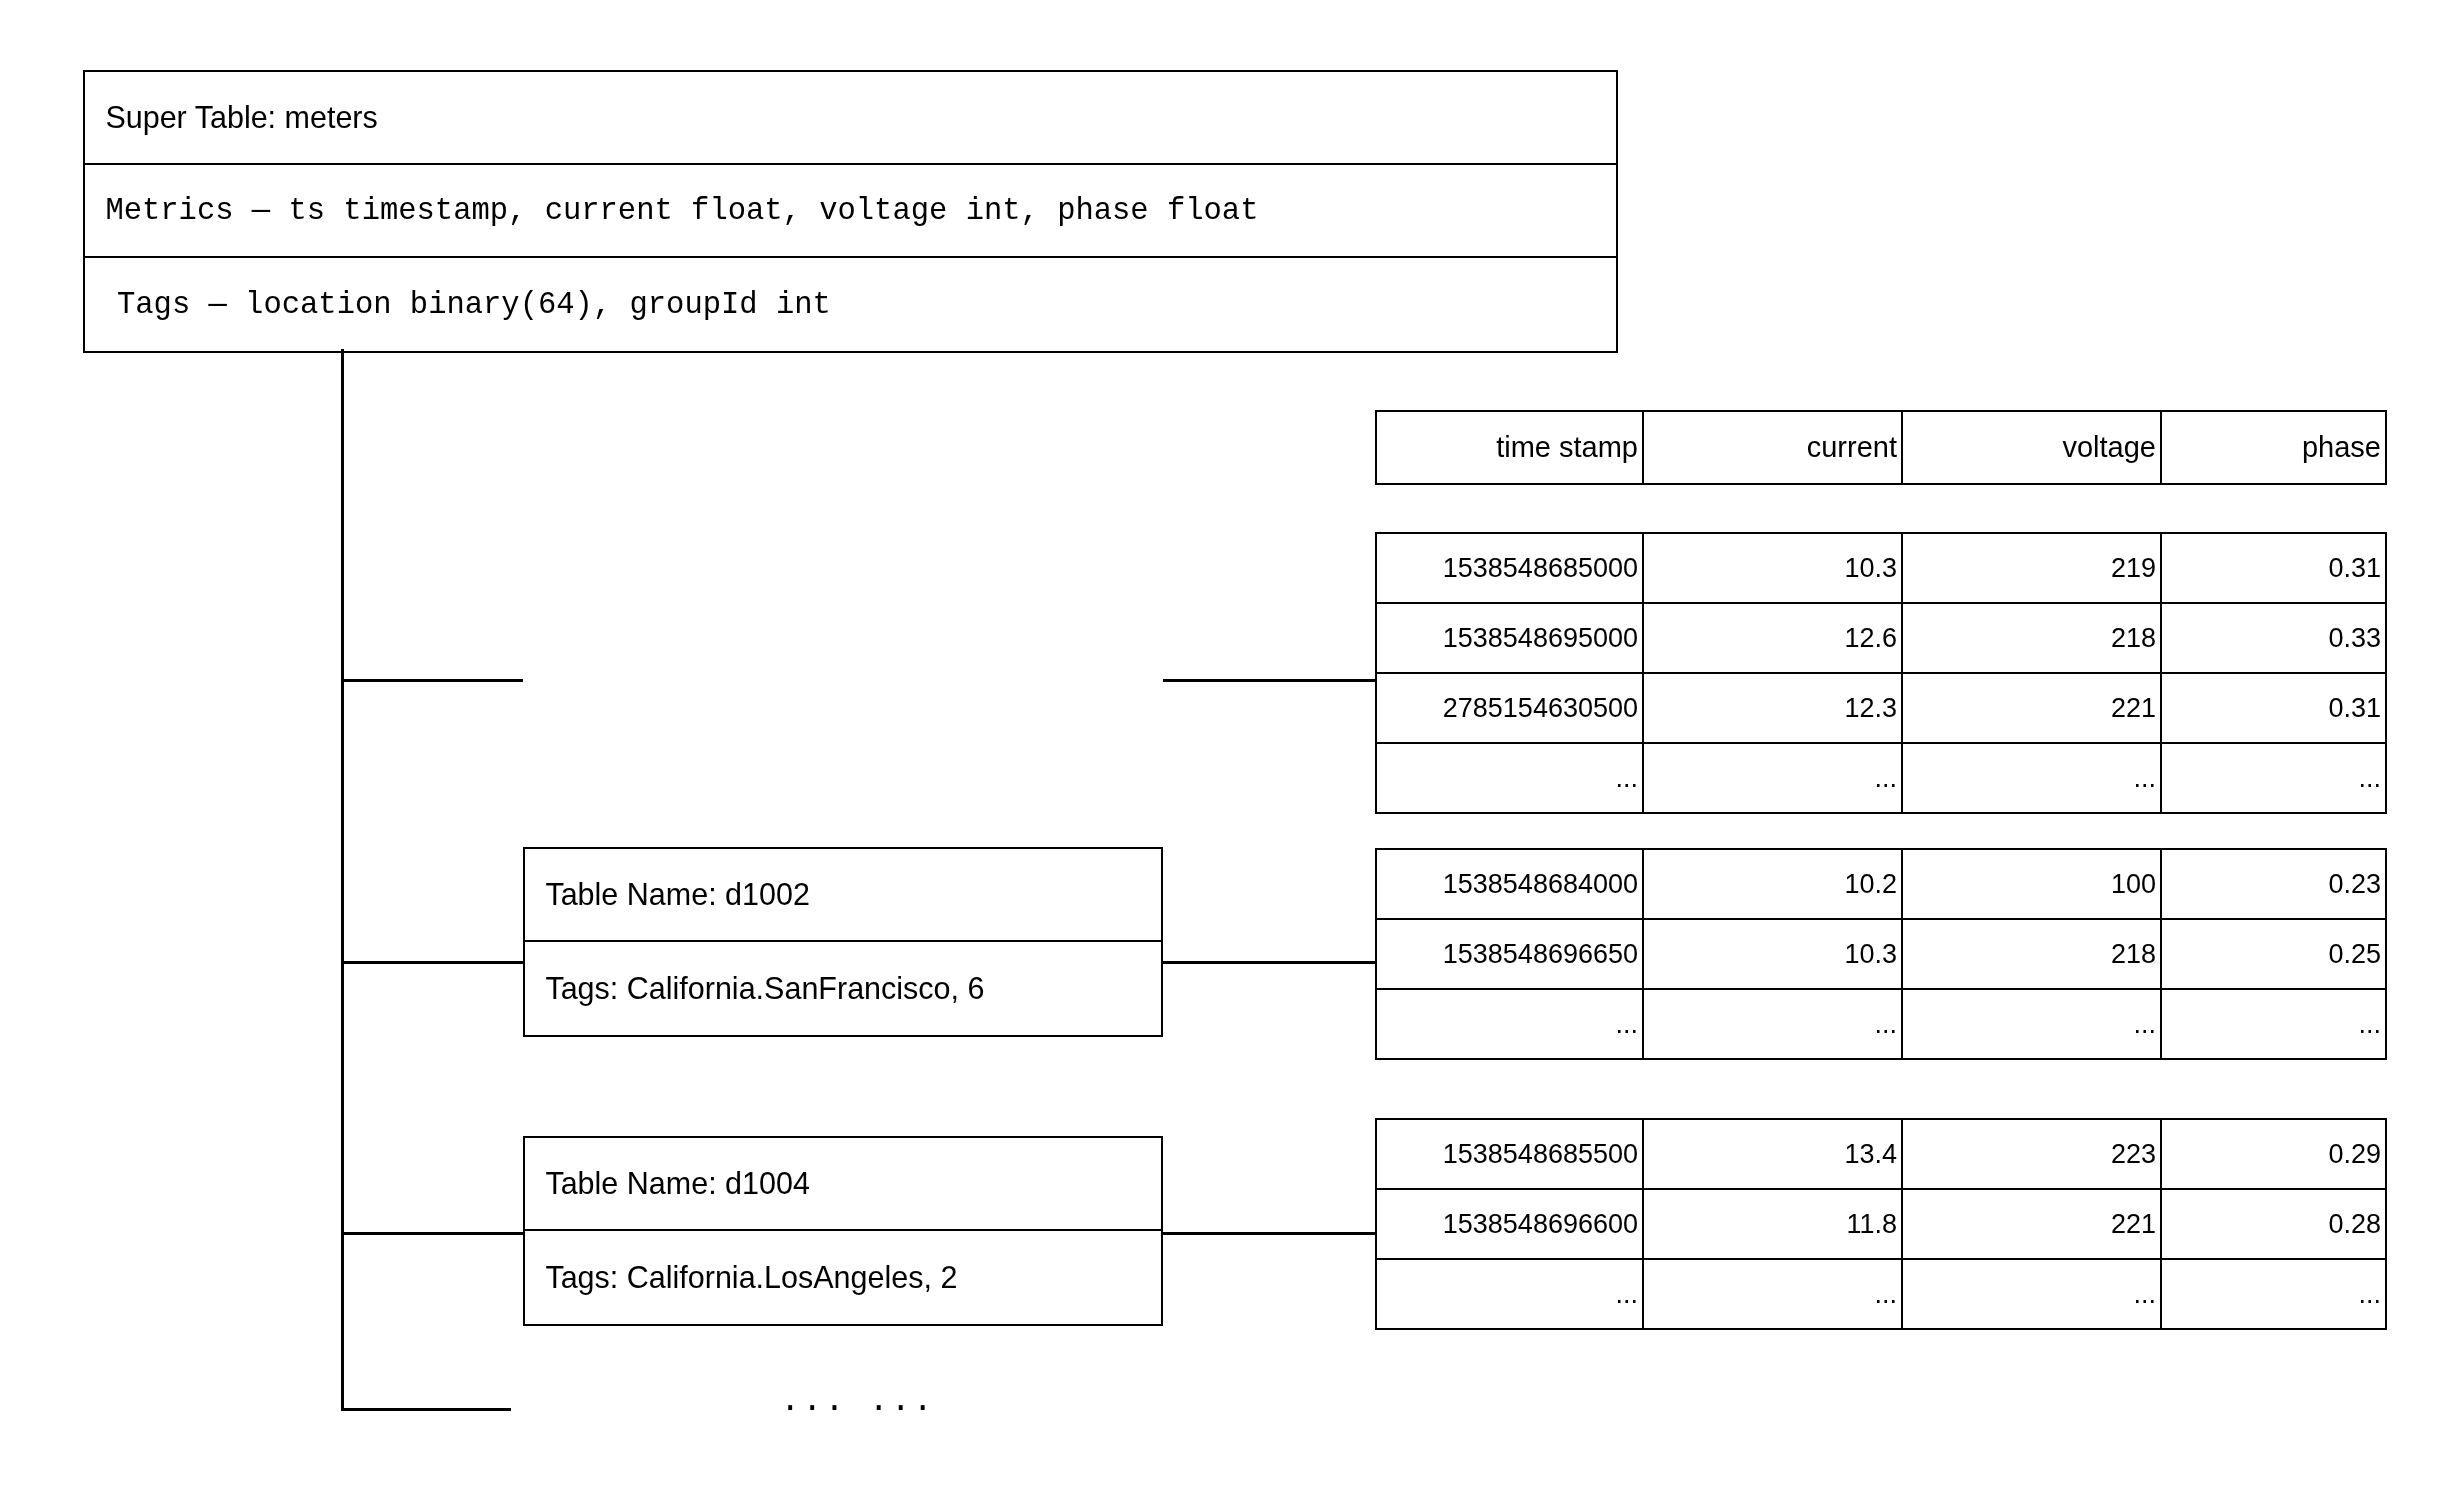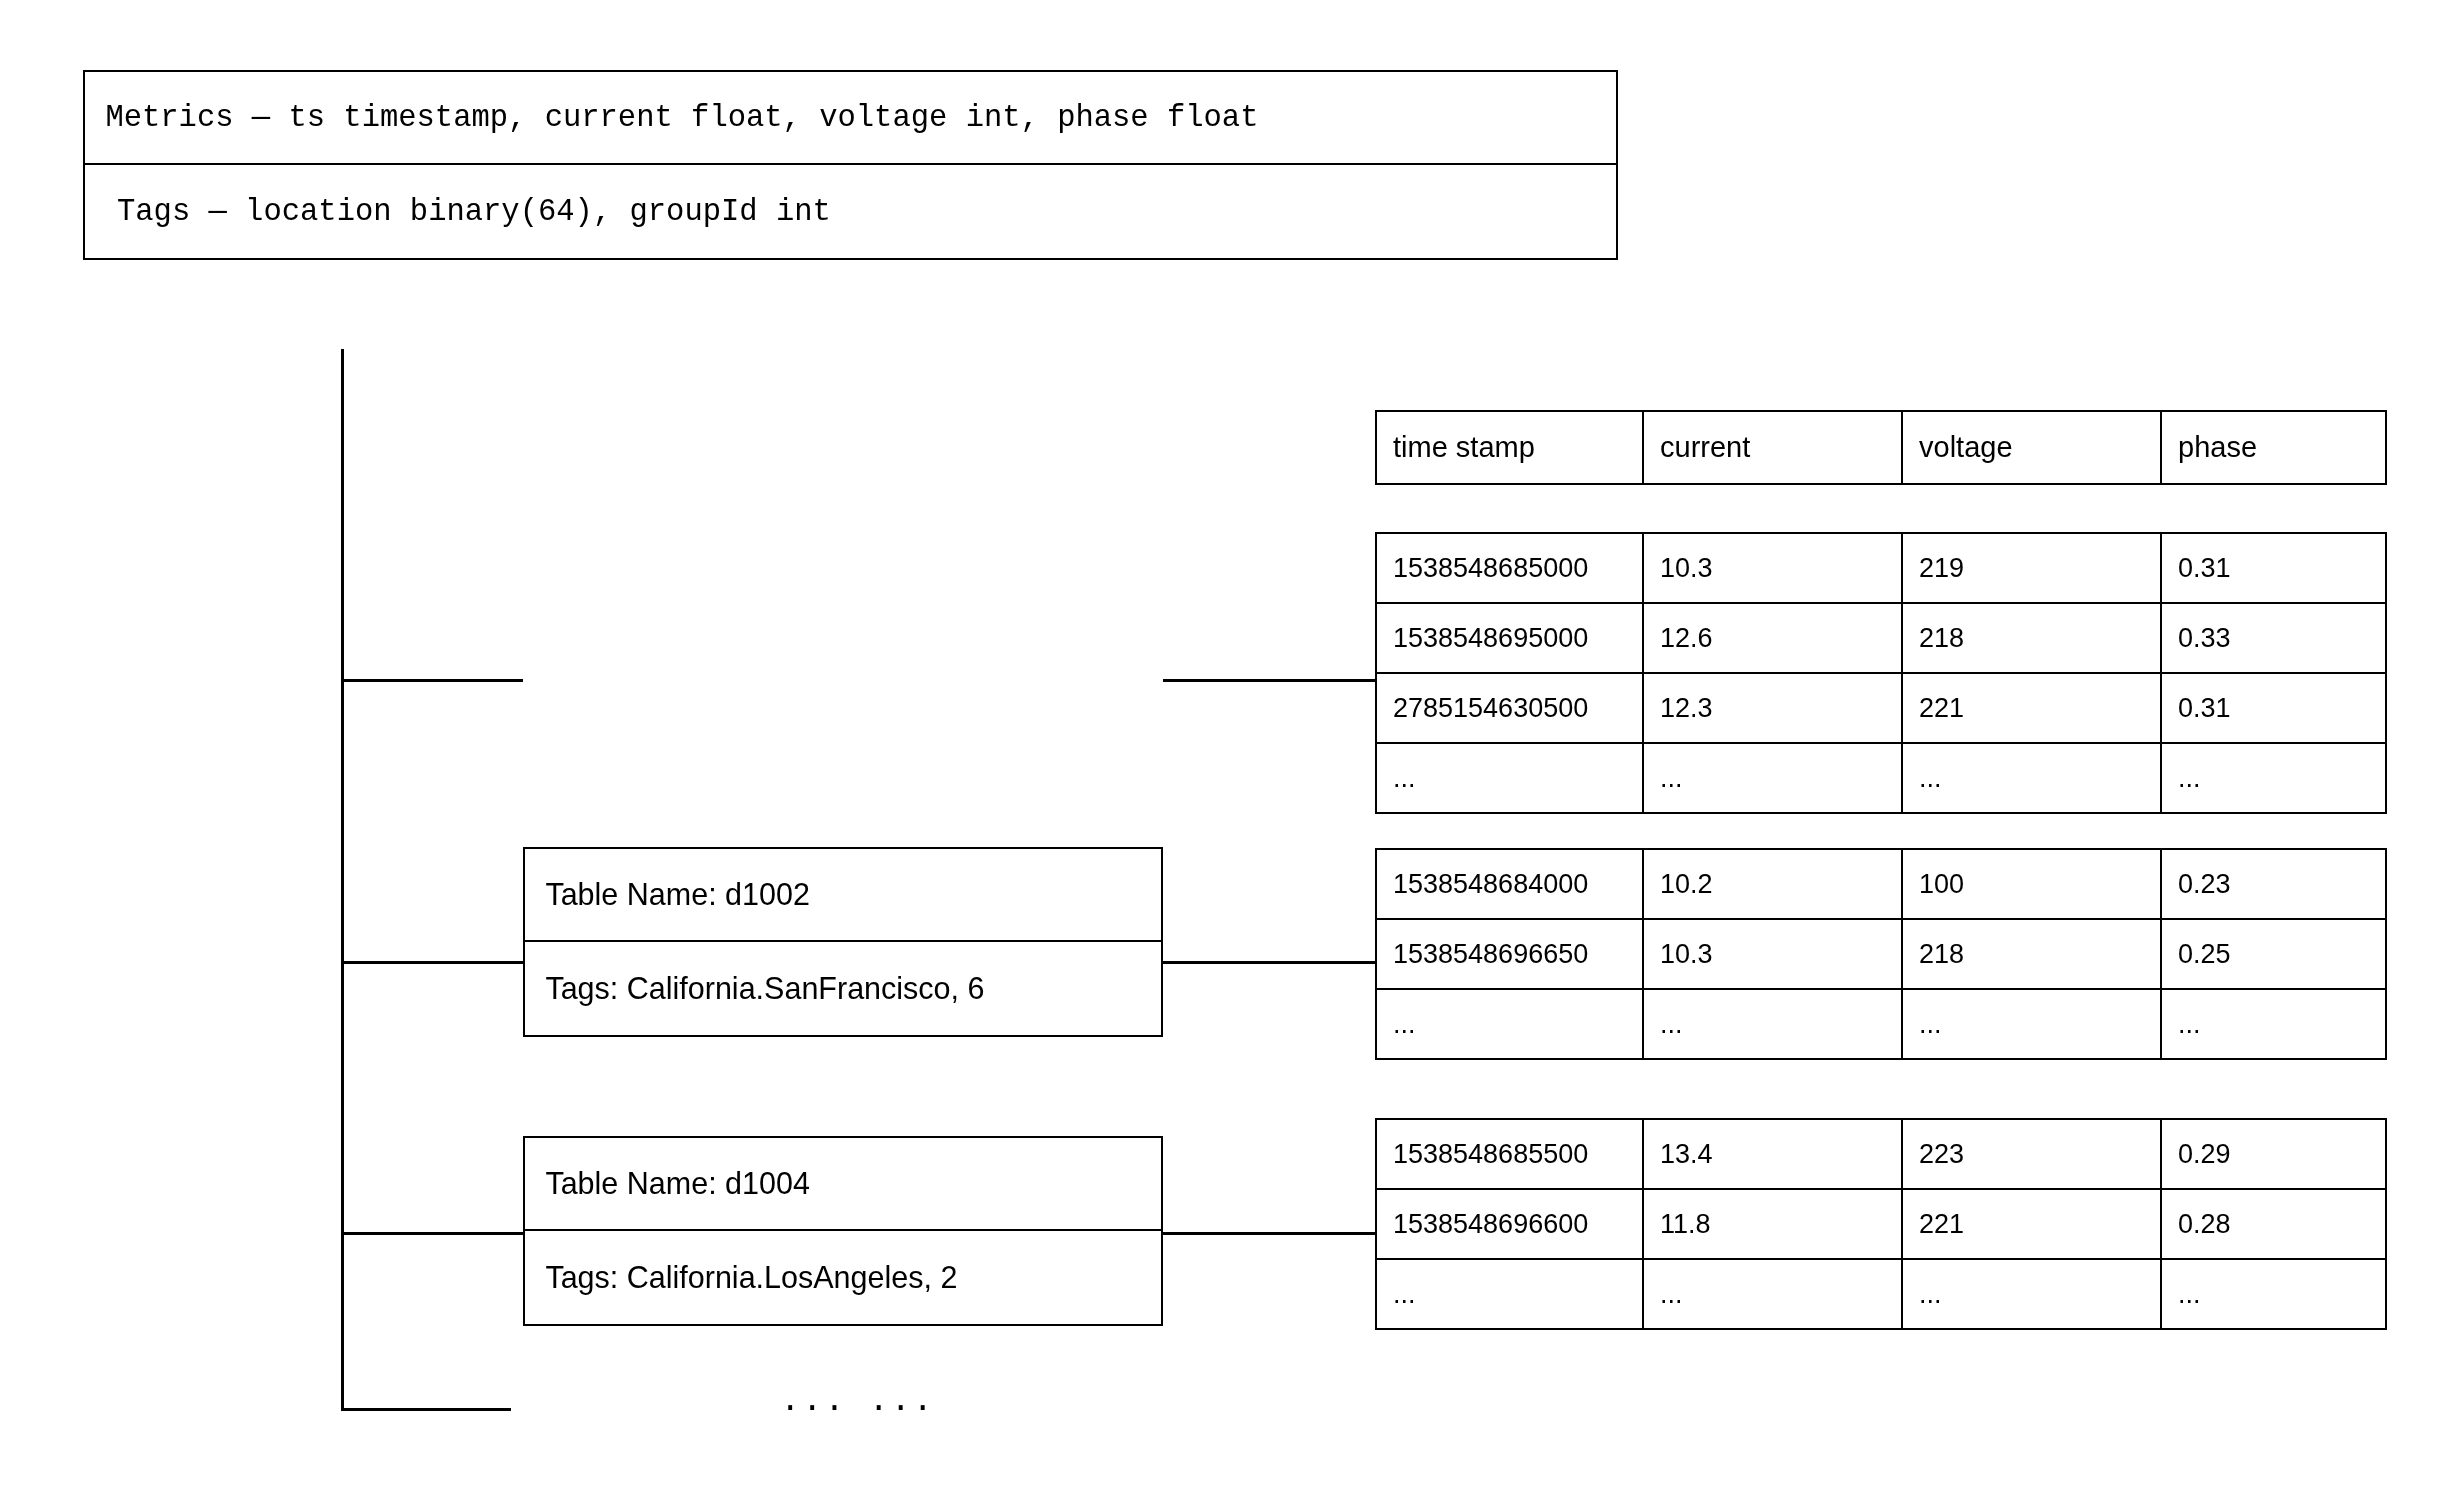--- a/index.html
+++ b/index.html
@@ -87,26 +87,26 @@
 
   
   .data-table {
     position: absolute;
     border-collapse: collapse;
     background: #fff;
     table-layout: fixed;
   }
   .data-table td, .data-table th {
     border: 2.5px solid #000;
-    text-align: left;
+    text-align: right;
     font-size: 27px;
     font-weight: normal;
     height: 70px;
     box-sizing: border-box;
-    padding: 16px;
+    padding: 4px;
   }
   .col-ts { width: 267px; }
   .col-cur { width: 259px; }
   .col-vol { width: 259px; }
   .col-pha { width: 225px; }
   .header-table td {
     font-size: 29px;
     height: 73px;
   }
 
@@ -117,20 +117,23 @@
     letter-spacing: 1.7px;
   }
 </style>
 </head>
 <body>
 
 <div class="canvas">
 
   <div class="super-table">
     <div class="super-row">
+      <span class="super-title">Super Table: meters</span>
+    </div>
+    <div class="super-row">
       <span class="mono">Metrics — ts timestamp, current float, voltage int, phase float</span>
     </div>
     <div class="super-row">
       <span class="mono">Tags — location binary(64), groupId int</span>
     </div>
   </div>
 
   <div class="vline" style="left:341px; top:349px; height:1062px;"></div>
 
   <div class="hline" style="left:341px; top:1408px; width:170px;"></div>

